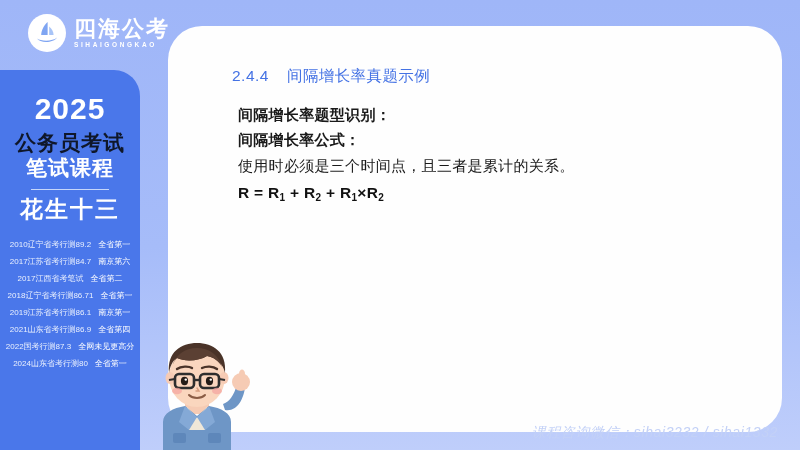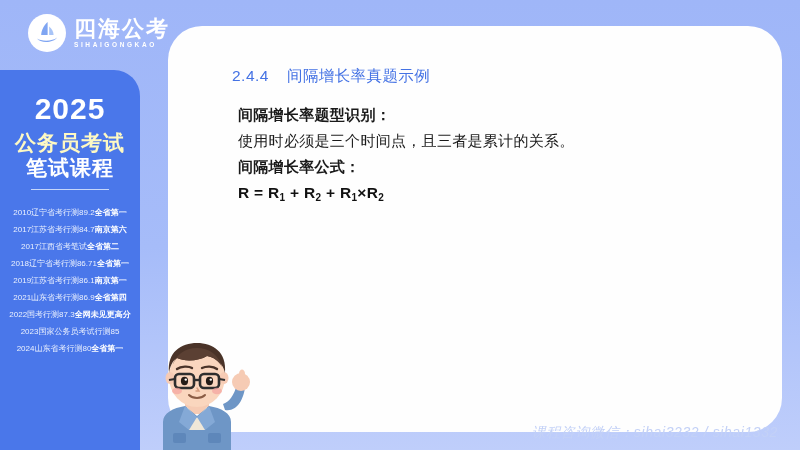--- a/index.html
+++ b/index.html
@@ -58,21 +58,21 @@
   }
   .sb-inner { position:relative; width:100%; height:100%; }
 
   .sb-year {
     margin-top:24px; text-align:center;
     font-size:30px; font-weight:bold; color:#ffffff;
     line-height:1.0; letter-spacing:1px;
   }
   .sb-line1 {
     margin-top:7px; text-align:center;
-    font-size:21px; font-weight:bold; color:#fef9c3;
+    font-size:21px; font-weight:bold; color:#0f172a;
     line-height:1.18; letter-spacing:1px;
   }
   .sb-line2 {
     text-align:center;
     font-size:21px; font-weight:bold; color:#ffffff;
     line-height:1.18; letter-spacing:1px;
   }
   .sb-divider {
     width:78px; height:1px; background:#C6D6FA;
     margin:8px auto 7px auto;
@@ -86,21 +86,21 @@
   .sb-list {
     margin-top:14px;
     list-style:none;
     text-align:center;
   }
   .sb-list li {
     font-size:8px; color:#EAF0FE;
     line-height:17px; white-space:nowrap;
     letter-spacing:0px;
   }
-  .sb-list li b { font-weight:bold; color:#FFFFFF; }
+  .sb-list li b { font-weight:normal; color:#FFFFFF;padding-left:7px; }
 
   
   .heading {
     position:absolute; left:232px; top:66px;
     font-size:15.5px; font-weight:normal; color:#4472E4;
     letter-spacing:0.4px; white-space:nowrap;
   }
   .heading .num { letter-spacing:0.5px; }
   .heading .gap { display:inline-block; width:18px; }
 
@@ -152,29 +152,29 @@
       <div class="logo-en">SIHAIGONGKAO</div>
     </div>
   </div>
 
   <div class="sidebar">
     <div class="sb-inner">
       <div class="sb-year">2025</div>
       <div class="sb-line1">公务员考试</div>
       <div class="sb-line2">笔试课程</div>
       <div class="sb-divider"></div>
+      <div class="sb-name">花生十三</div>
       <ul class="sb-list" id="achv-list">
           <li><span>2010辽宁省考行测89.2</span><b>全省第一</b></li>
           <li><span>2017江苏省考行测84.7</span><b>南京第六</b></li>
           <li><span>2017江西省考笔试</span><b>全省第二</b></li>
           <li><span>2018辽宁省考行测86.71</span><b>全省第一</b></li>
           <li><span>2019江苏省考行测86.1</span><b>南京第一</b></li>
           <li><span>2021山东省考行测86.9</span><b>全省第四</b></li>
           <li><span>2022国考行测87.3</span><b>全网未见更高分</b></li>
-          <li><span>2023国家公务员考试行测85</span></li>
           <li><span>2024山东省考行测80</span><b>全省第一</b></li>
         </ul>
     </div>
   </div>
 
   <div class="mascot">
     <svg width="128" height="120" viewBox="0 0 128 120" aria-hidden="true">
 
       <path d="M52 70 h24 v14 h-24 z" fill="#F6CBB4"></path>
 
@@ -222,22 +222,22 @@
       <path d="M56 65 C60 69 68 69 72 65" stroke="#8A5C45" stroke-width="2" fill="none" stroke-linecap="round"></path>
     </svg>
   </div>
 
   <div class="heading">
     <span class="num">2.4.4</span><span class="gap"></span><span>间隔增长率真题示例</span>
   </div>
 
   <div class="body-text">
     <div class="bt-row bt-bold">间隔增长率题型识别：</div>
+    <div class="bt-row bt-bold">间隔增长率公式：</div>
     <div class="bt-row bt-norm">使用时必须是三个时间点，且三者是累计的关系。</div>
-    <div class="bt-row bt-bold">间隔增长率公式：</div>
     <div class="formula">
       <span>R</span>
       <span>=</span>
       <span><span>R</span><sub>1</sub></span>
       <span>+</span>
       <span><span>R</span><sub>2</sub></span>
       <span>+</span>
       <span><span>R</span><sub>1</sub></span><span>×</span><span><span>R</span><sub>2</sub></span>
     </div>
   </div>

